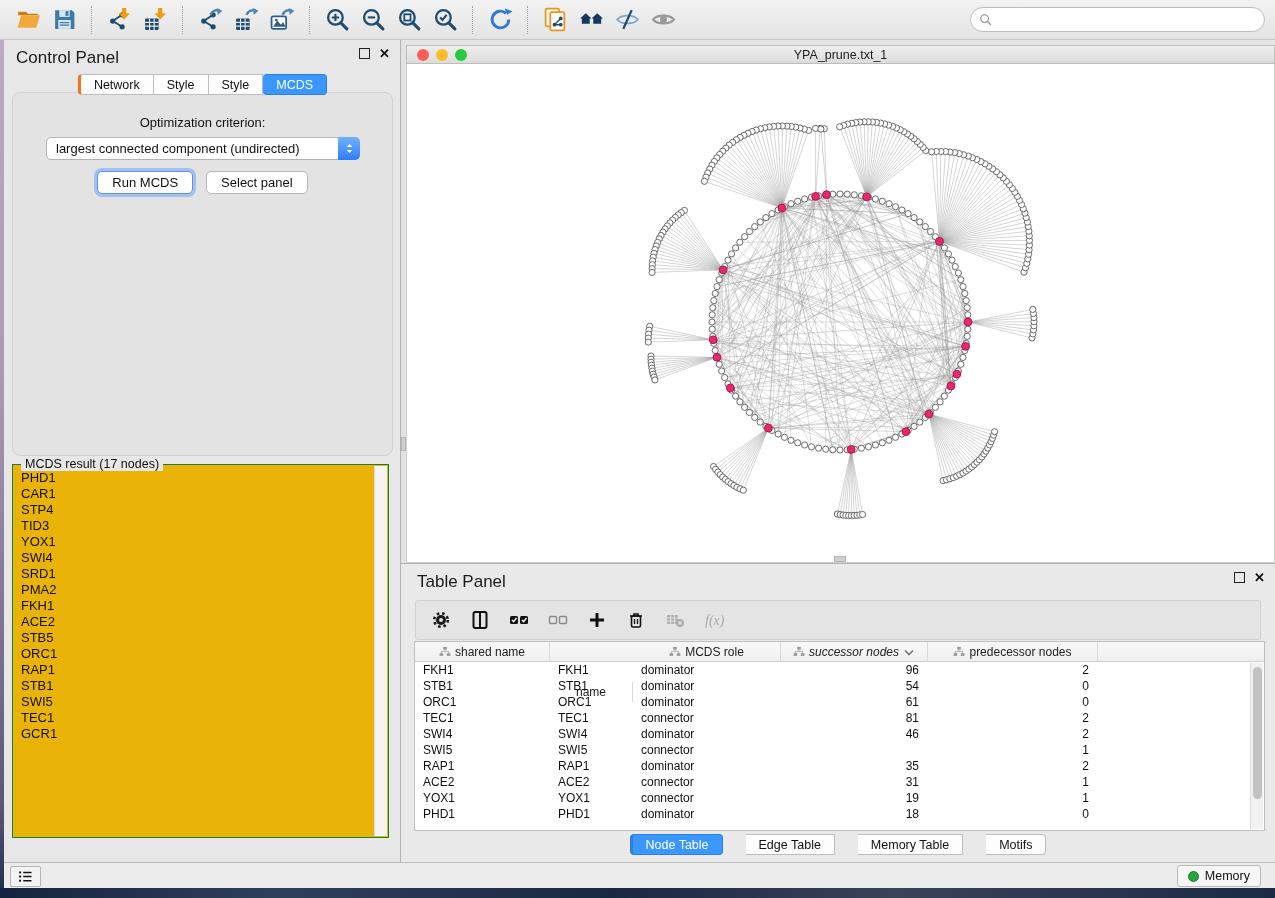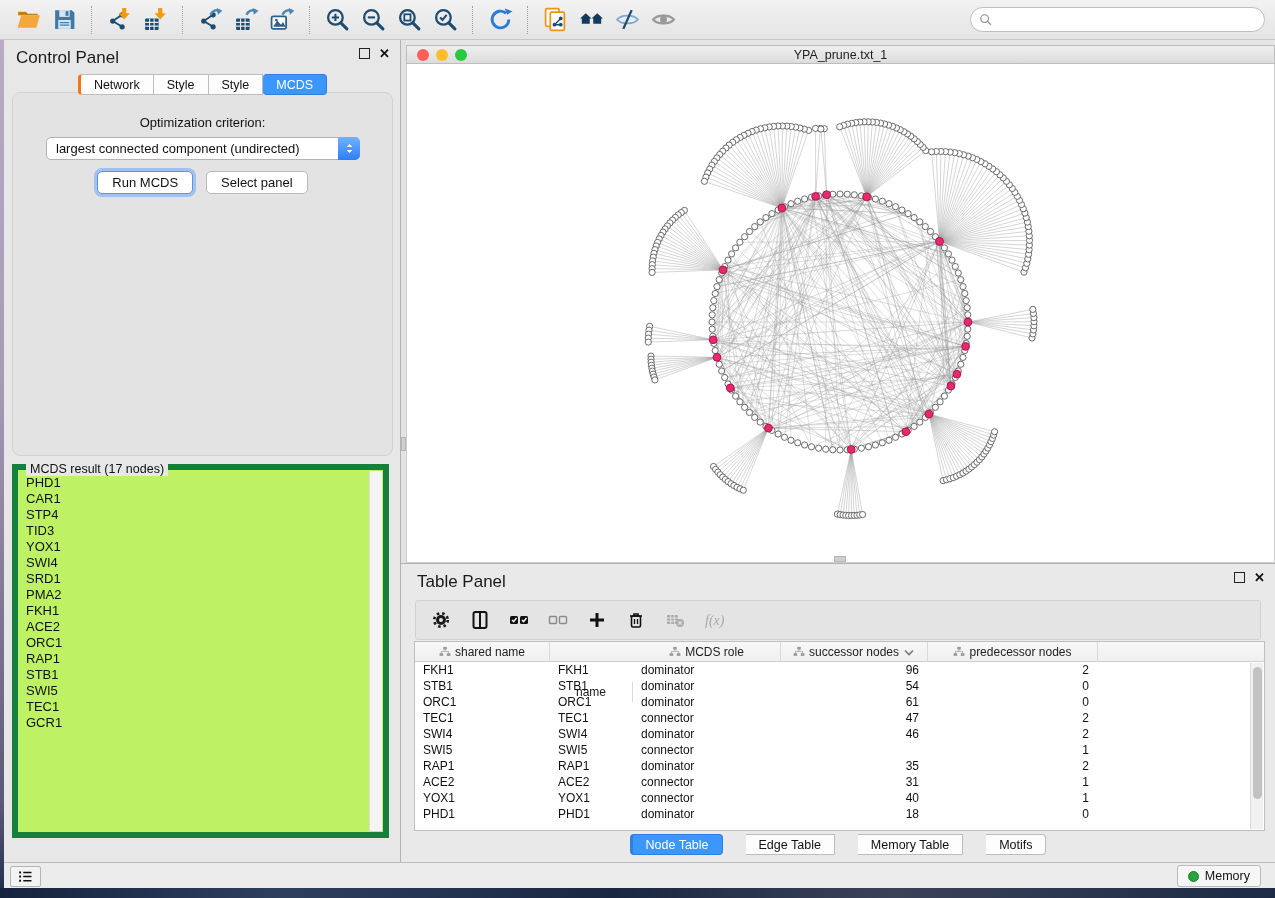--- a/index.html
+++ b/index.html
@@ -48,21 +48,21 @@
               border:1px solid #b3b3b3; border-radius:5px; display:flex; align-items:center; }
   .dropdown .dd-text { flex:1; font-size:13px; padding-left:9px; white-space:nowrap; overflow:hidden; }
   .dd-cap { width:22px; height:23px; margin:-1px -1px 0 0; border-radius:0 5px 5px 0;
             background:linear-gradient(#72b2fc,#2e7ef8); display:flex; align-items:center; justify-content:center; }
   .cp-buttons { position:absolute; left:0; top:78px; width:100%; display:flex; justify-content:center; gap:13px; }
   .btn { height:23px; background:#fff; border:1px solid #b9b9b9; border-radius:5px; font-size:13px;
          display:flex; align-items:center; justify-content:center; padding:0 14px; color:#111; }
   .btn.focus-ring { border:1px solid #5a95e8; box-shadow:0 0 0 3px rgba(110,165,250,.55); }
 
   .result-fieldset { position:absolute; left:8px; top:424px; width:377px; height:374px;
-                     border:6px solid #15803d; background:#bef264; }
+                     border:1px solid #15803d; background:#eab308; }
   .result-legend { position:absolute; left:8px; top:-8px; background:#e7e7e7; padding:0 4px; font-size:12.5px; }
   .result-list { position:absolute; inset:1px 14px 1px 1px; overflow:hidden; padding:4px 0 0 7px;
                  font-size:13px; line-height:16px; }
   .result-scroll { position:absolute; top:1px; right:1px; bottom:1px; width:13px; background:#f4f4f4;
                    border-left:1px solid #dcdcdc; }
 
   
   .right-region { position:absolute; left:401px; top:40px; width:874px; height:822px; background:#e5e5e5; }
   .v-divider { position:absolute; left:0; top:0; width:5px; height:523px; background:#e2e2e2; }
   .v-grip { position:absolute; left:0; top:397px; width:5px; height:14px; background:#cfcfcf; border:1px solid #b5b5b5; }
@@ -289,20 +289,21 @@
           <div>PHD1</div>
           <div>CAR1</div>
           <div>STP4</div>
           <div>TID3</div>
           <div>YOX1</div>
           <div>SWI4</div>
           <div>SRD1</div>
           <div>PMA2</div>
           <div>FKH1</div>
           <div>ACE2</div>
+          <div>STB5</div>
           <div>ORC1</div>
           <div>RAP1</div>
           <div>STB1</div>
           <div>SWI5</div>
           <div>TEC1</div>
           <div>GCR1</div>
         </div>
       <div class="result-scroll"></div>
     </div>
   </div>
@@ -1208,21 +1209,21 @@
               <svg viewBox="0 0 20 20">
                 <g fill="#999">
                   <rect x="7" y="1.5" width="6" height="4.5"></rect>
                   <rect x="1" y="12" width="6" height="4.5"></rect>
                   <rect x="13" y="12" width="6" height="4.5"></rect>
                 </g>
                 <path d="M10 6v3M4 12V9h12v3" stroke="#999" stroke-width="1.2" fill="none"></path>
               </svg>
               <span>MCDS role</span>
             </div>
-            <div class="th" style="width: 147px;">
+            <div class="th" style="width: 147px; font-style: italic;">
               <svg viewBox="0 0 20 20">
                 <g fill="#999">
                   <rect x="7" y="1.5" width="6" height="4.5"></rect>
                   <rect x="1" y="12" width="6" height="4.5"></rect>
                   <rect x="13" y="12" width="6" height="4.5"></rect>
                 </g>
                 <path d="M10 6v3M4 12V9h12v3" stroke="#999" stroke-width="1.2" fill="none"></path>
               </svg>
               <span>successor nodes</span>
               <svg viewBox="0 0 12 12">
@@ -1260,21 +1261,21 @@
               <div class="td left" style="width: 135px;">ORC1</div>
               <div class="td left" style="width: 83px;">ORC1</div>
               <div class="td left" style="width: 148px;">dominator</div>
               <div class="td right" style="width: 147px;">61</div>
               <div class="td right" style="width: 170px;">0</div>
             </div>
             <div class="trow">
               <div class="td left" style="width: 135px;">TEC1</div>
               <div class="td left" style="width: 83px;">TEC1</div>
               <div class="td left" style="width: 148px;">connector</div>
-              <div class="td right" style="width: 147px;">47</div>
+              <div class="td right" style="width: 147px;">81</div>
               <div class="td right" style="width: 170px;">2</div>
             </div>
             <div class="trow">
               <div class="td left" style="width: 135px;">SWI4</div>
               <div class="td left" style="width: 83px;">SWI4</div>
               <div class="td left" style="width: 148px;">dominator</div>
               <div class="td right" style="width: 147px;">46</div>
               <div class="td right" style="width: 170px;">2</div>
             </div>
             <div class="trow">
@@ -1295,21 +1296,21 @@
               <div class="td left" style="width: 135px;">ACE2</div>
               <div class="td left" style="width: 83px;">ACE2</div>
               <div class="td left" style="width: 148px;">connector</div>
               <div class="td right" style="width: 147px;">31</div>
               <div class="td right" style="width: 170px;">1</div>
             </div>
             <div class="trow">
               <div class="td left" style="width: 135px;">YOX1</div>
               <div class="td left" style="width: 83px;">YOX1</div>
               <div class="td left" style="width: 148px;">connector</div>
-              <div class="td right" style="width: 147px;">40</div>
+              <div class="td right" style="width: 147px;">19</div>
               <div class="td right" style="width: 170px;">1</div>
             </div>
             <div class="trow">
               <div class="td left" style="width: 135px;">PHD1</div>
               <div class="td left" style="width: 83px;">PHD1</div>
               <div class="td left" style="width: 148px;">dominator</div>
               <div class="td right" style="width: 147px;">18</div>
               <div class="td right" style="width: 170px;">0</div>
             </div>
           </div>

